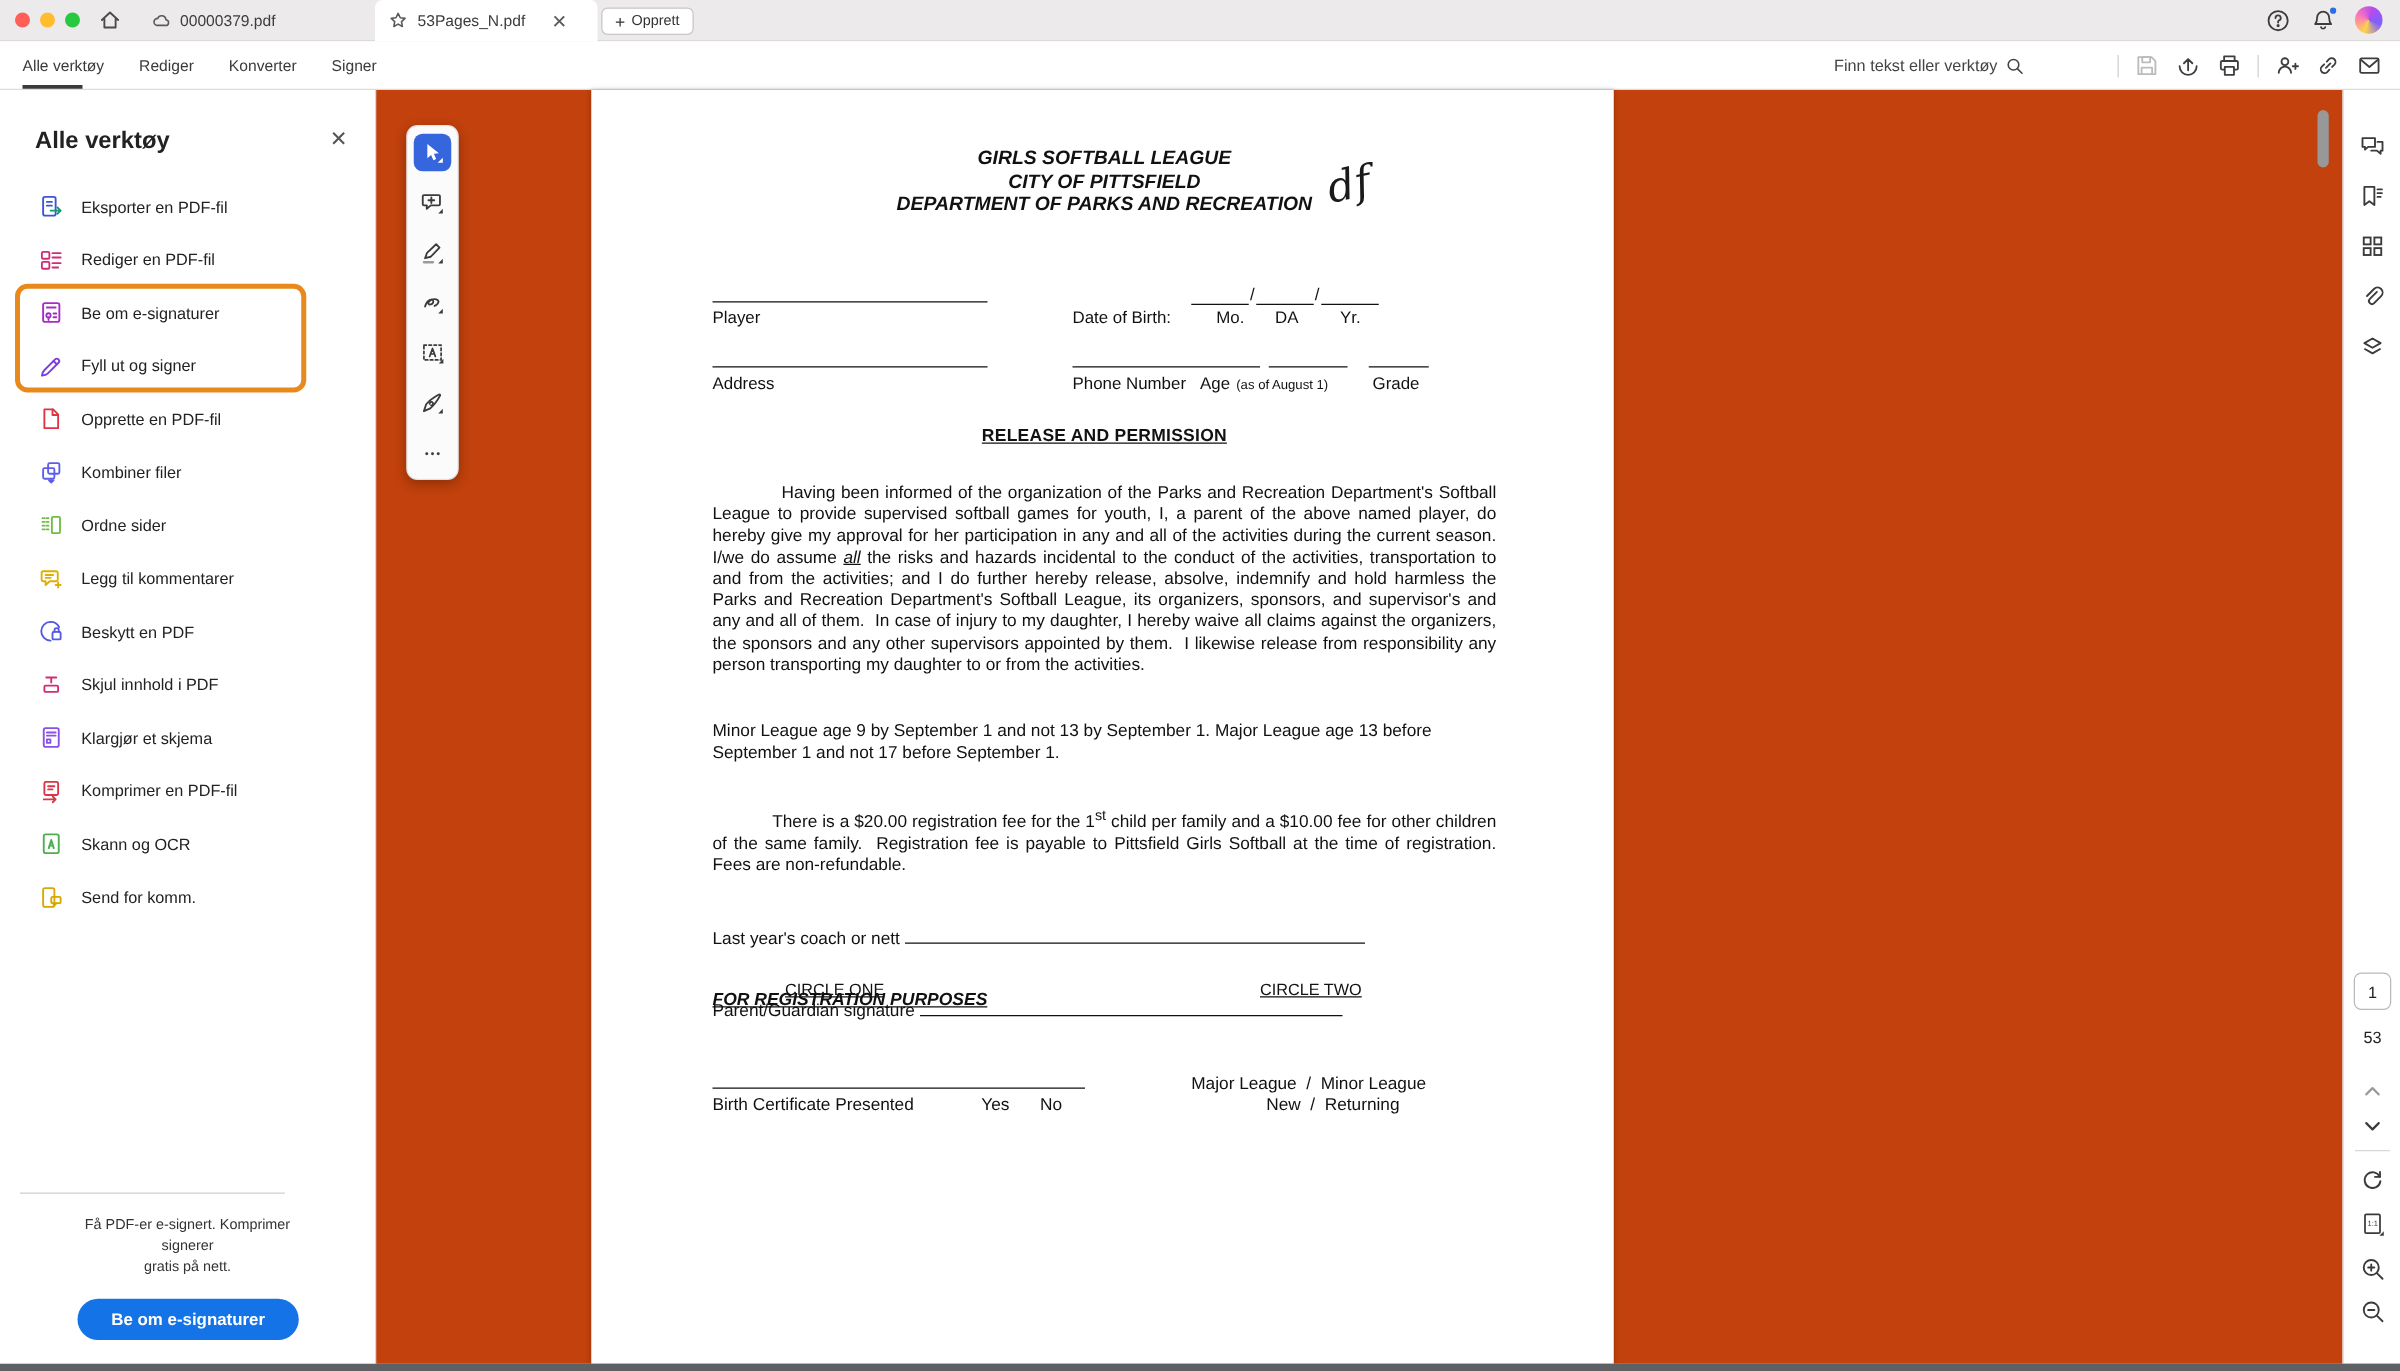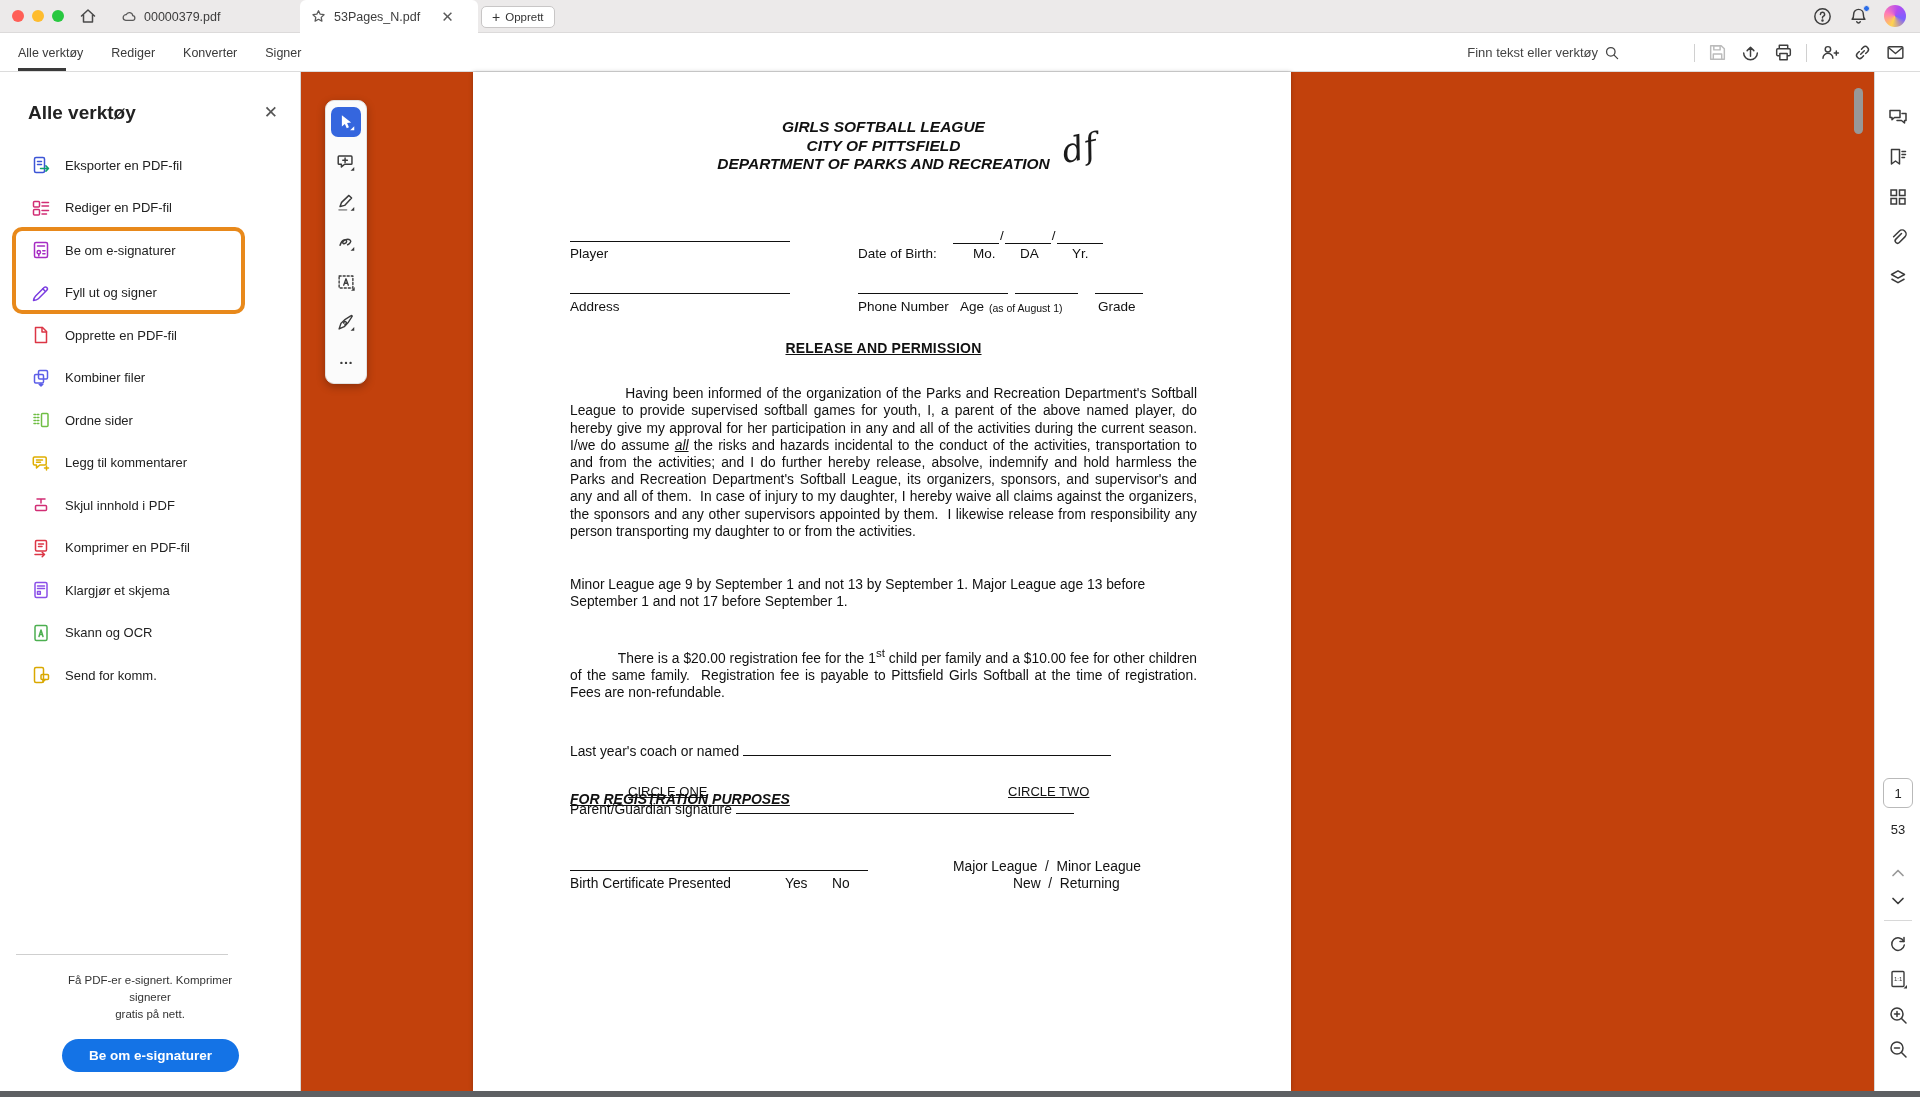--- a/index.html
+++ b/index.html
@@ -258,47 +258,58 @@
           <span class="tool-icon" style="color: rgb(223, 174, 0);">
             <svg viewBox="0 0 20 20" fill="none" stroke="currentColor" stroke-width="1.5" stroke-linecap="round" stroke-linejoin="round">
               <path d="M3.5 4h10.5a1.2 1.2 0 0 1 1.2 1.2v5.6a1.2 1.2 0 0 1-1.2 1.2H8.8l-3.3 3v-3H3.5a1.2 1.2 0 0 1-1.2-1.2V5.2A1.2 1.2 0 0 1 3.5 4z"></path>
               <path d="M5.5 7h6M5.5 9.3h4"></path>
               <path d="M15.5 13v4M13.5 15h4"></path>
             </svg>
           </span>
           <span class="tool-label">Legg til kommentarer</span>
         </div>
         <div class="tool-item">
+          <span class="tool-icon" style="color: rgb(85, 88, 224);">
+            <svg viewBox="0 0 20 20" fill="none" stroke="currentColor" stroke-width="1.5" stroke-linecap="round" stroke-linejoin="round">
+              <path d="M9.5 2.5a7.5 7.5 0 0 0 0 15"></path>
+              <path d="M9.5 2.5a7.5 7.5 0 0 1 6.8 4.3"></path>
+              <rect x="11" y="10.5" width="6.5" height="6" rx="1"></rect>
+              <path d="M12.6 10.5V9.2a1.7 1.7 0 0 1 3.4 0v1.3"></path>
+            </svg>
+          </span>
+          <span class="tool-label">Beskytt en PDF</span>
+        </div>
+        <div class="tool-item">
           <span class="tool-icon" style="color: rgb(209, 45, 116);">
             <svg viewBox="0 0 20 20" fill="none" stroke="currentColor" stroke-width="1.5" stroke-linecap="round" stroke-linejoin="round">
               <path d="M6 4h8M10 4v4"></path>
               <rect x="4.5" y="10.5" width="11" height="5" rx="1"></rect>
             </svg>
           </span>
           <span class="tool-label">Skjul innhold i PDF</span>
+        </div>
+        <div class="tool-item">
+          <span class="tool-icon" style="color: rgb(138, 79, 232);">
+            <svg viewBox="0 0 20 20" fill="none" stroke="currentColor" stroke-width="1.5" stroke-linecap="round" stroke-linejoin="round">
+              <rect x="4" y="2.5" width="12" height="15" rx="1.5"></rect>
+              <rect x="6.5" y="11.5" width="2.8" height="2.8"></rect>
+              <path d="M6.5 6h7M6.5 8.5h7"></path>
+            </svg>
+          </span>
+          <span class="tool-label">Klargjør et skjema</span>
         </div>
         <div class="tool-item">
           <span class="tool-icon" style="color: rgb(220, 53, 69);">
             <svg viewBox="0 0 20 20" fill="none" stroke="currentColor" stroke-width="1.5" stroke-linecap="round" stroke-linejoin="round">
               <rect x="4.5" y="2.5" width="11" height="10.5" rx="1.2"></rect>
               <path d="M7.5 6h5M7.5 8.5h3.5"></path>
               <path d="M4 16.5h9.5m0 0-2.3-2.3m2.3 2.3-2.3 2.3"></path>
             </svg>
           </span>
           <span class="tool-label">Komprimer en PDF-fil</span>
-        </div>
-        <div class="tool-item">
-          <span class="tool-icon" style="color: rgb(138, 79, 232);">
-            <svg viewBox="0 0 20 20" fill="none" stroke="currentColor" stroke-width="1.5" stroke-linecap="round" stroke-linejoin="round">
-              <rect x="4" y="2.5" width="12" height="15" rx="1.5"></rect>
-              <rect x="6.5" y="11.5" width="2.8" height="2.8"></rect>
-              <path d="M6.5 6h7M6.5 8.5h7"></path>
-            </svg>
-          </span>
-          <span class="tool-label">Klargjør et skjema</span>
         </div>
         <div class="tool-item">
           <span class="tool-icon" style="color: rgb(76, 175, 80);">
             <svg viewBox="0 0 20 20" fill="none" stroke="currentColor" stroke-width="1.5" stroke-linecap="round" stroke-linejoin="round">
               <rect x="4" y="2.5" width="12" height="15" rx="1.5"></rect>
               <path d="M8 13.5 10 7l2 6.5M8.8 11.5h2.4"></path>
             </svg>
           </span>
           <span class="tool-label">Skann og OCR</span>
         </div>
@@ -412,21 +423,21 @@
 
         <div class="flow">
           <p class="para">
             <span>Having been informed of the organization of the Parks and Recreation Department's Softball League to provide supervised softball games for youth, I, a parent of the above named player, do hereby give my approval for her participation in any and all of the activities during the current season.  I/we do assume </span><span class="emph">all</span><span> the risks and hazards incidental to the conduct of the activities, transportation to and from the activities; and I do further hereby release, absolve, indemnify and hold harmless the Parks and Recreation Department's Softball League, its organizers, sponsors, and supervisor's and any and all of them.  In case of injury to my daughter, I hereby waive all claims against the organizers, the sponsors and any other supervisors appointed by them.  I likewise release from responsibility any person transporting my daughter to or from the activities.</span>
           </p>
           <p class="para" style="text-align:left;margin-bottom:17px">Minor League age 9 by September 1 and not 13 by September 1. Major League age 13 before September 1 and not 17 before September 1.</p>
           <p class="para" style="margin-bottom:0">
             <span>There is a $20.00 registration fee for the 1</span><sup>st</sup><span> child per family and a $10.00 fee for other children of the same family.  Registration fee is payable to Pittsfield Girls Softball at the time of registration.  Fees are non-refundable.</span>
           </p>
           <div class="sigrow">
-            <span>Last year's coach or named </span><span class="wline" style="width:368px"></span>
+            <span>Last year's coach or nett </span><span class="wline" style="width:368px"></span>
           </div>
           <div class="sigrow" style="margin-top:40px">
             <span>Parent/Guardian signature </span><span class="wline" style="width:338px"></span>
           </div>
         </div>
 
         <div class="reg-h">FOR REGISTRATION PURPOSES</div>
         <div class="circ" style="left:58px">CIRCLE ONE</div>
         <div class="circ" style="left:438px">CIRCLE TWO</div>
 

